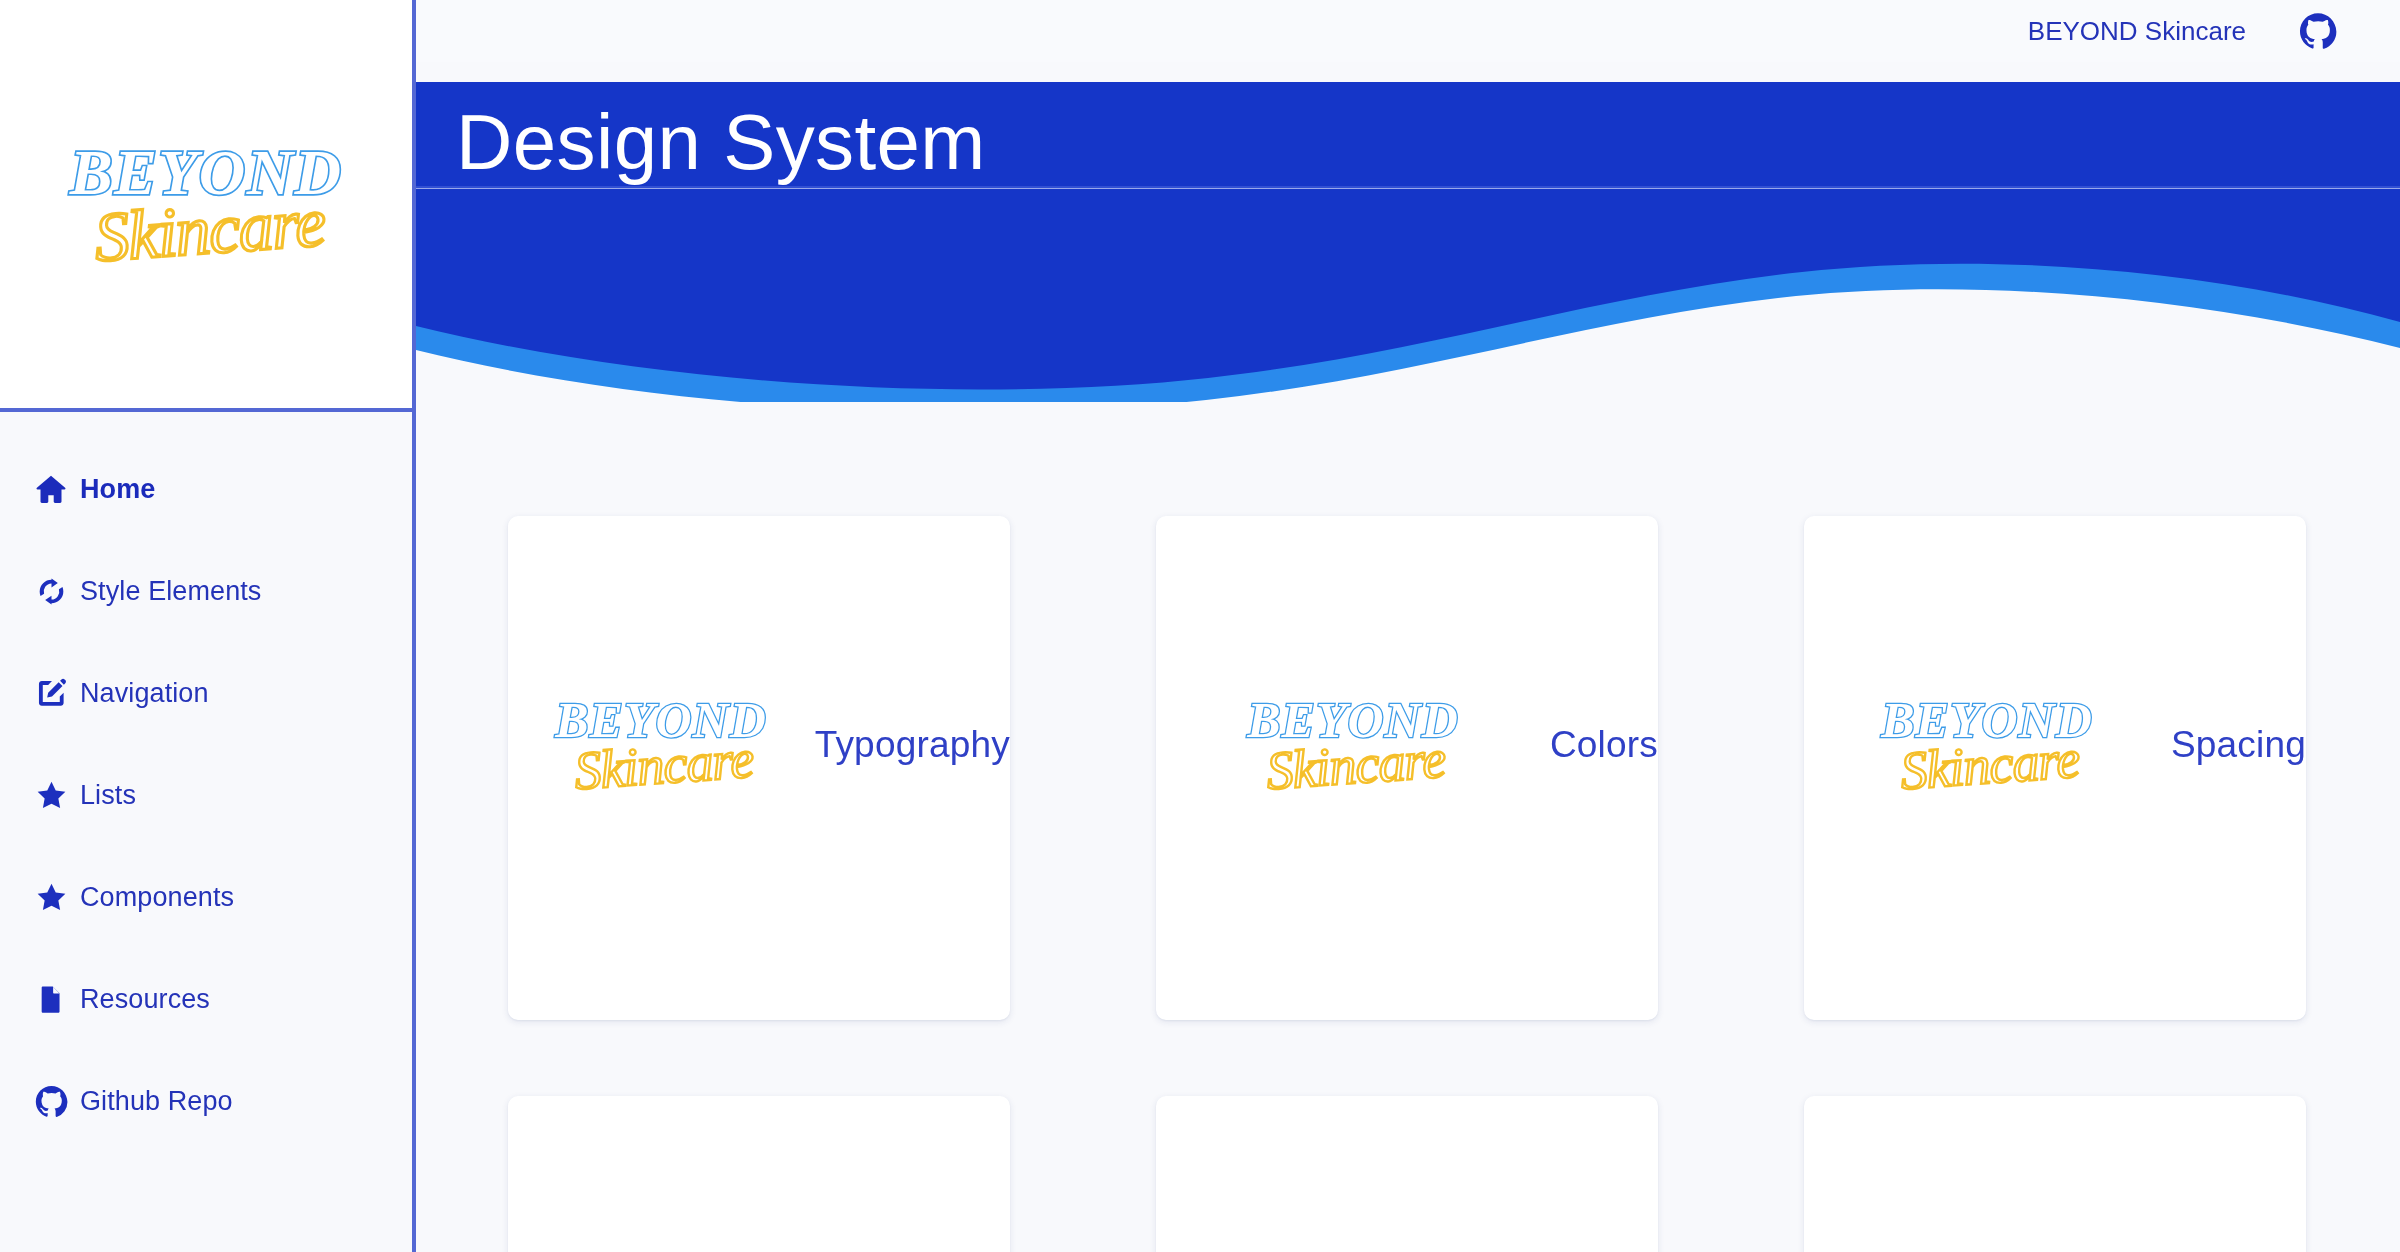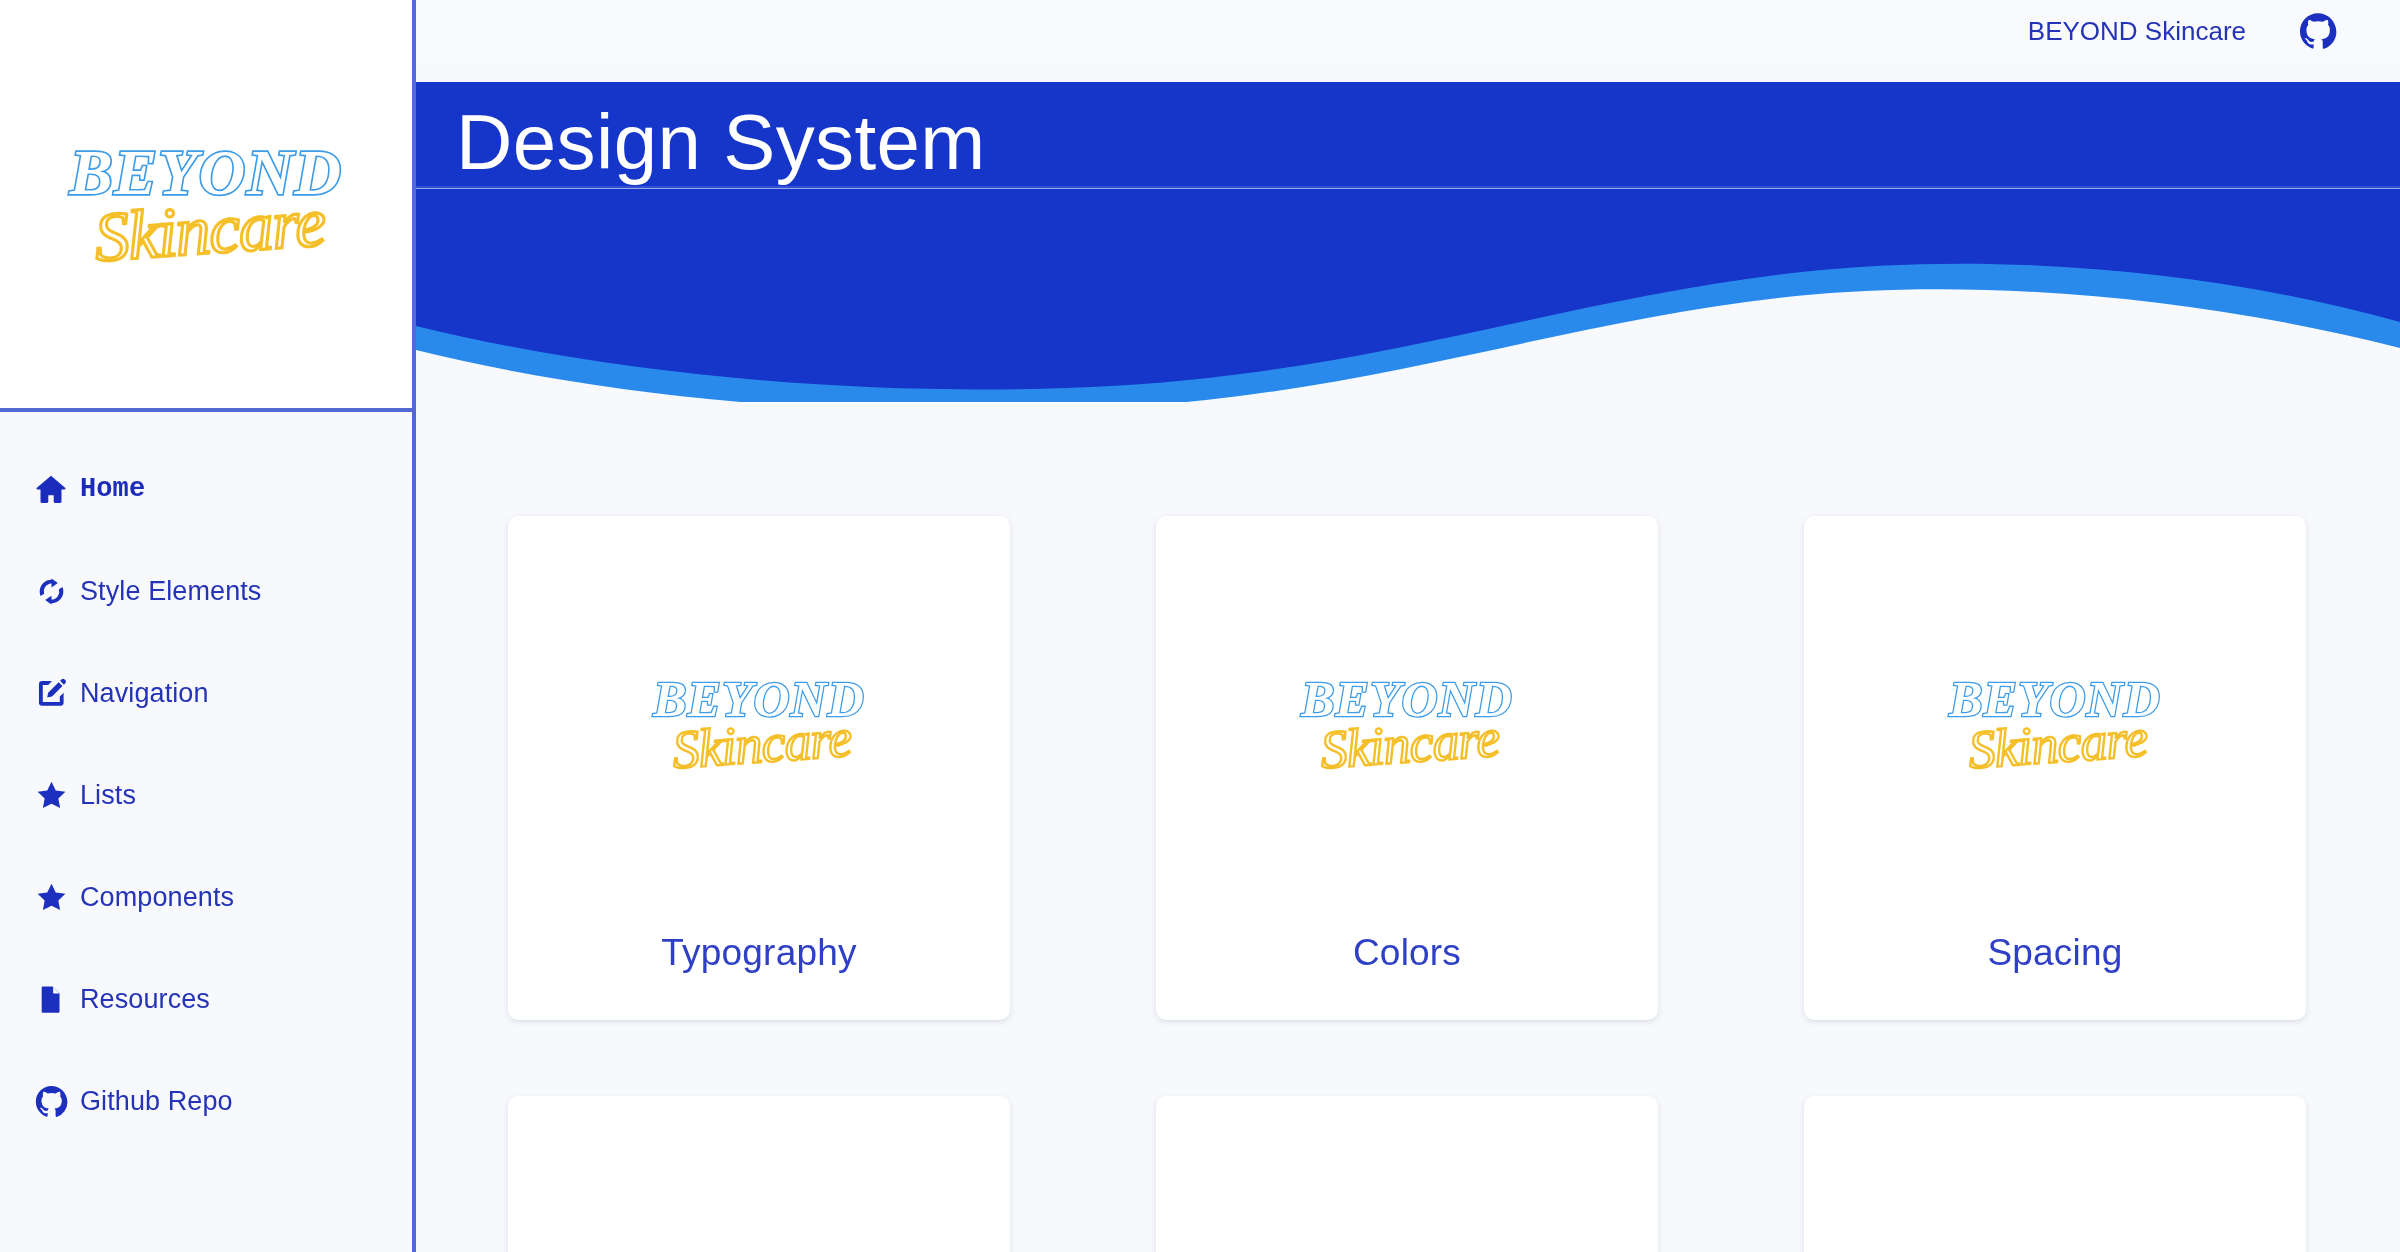--- a/index.html
+++ b/index.html
@@ -71,21 +71,21 @@
     color: #1d2fbe;
   }
   .nav-icon svg { display: block; }
 
   .nav-label {
     font-size: 27px;
     color: #2433b8;
     letter-spacing: 0.1px;
     white-space: nowrap;
   }
-  .nav-item.is-active .nav-label { font-weight: bold; color: #1b2bbb; font-family: Liberation Mono, monospace; }
+  .nav-item.is-active .nav-label { font-weight: bold; color: #1b2bbb; }
   .nav-item.is-active .nav-icon { color: #1b2bbb; }
 
   
   .main {
     position: relative;
     width: 1984px;
     flex: 0 0 1984px;
     height: 1252px;
     background: #f8f9fc;
     overflow: hidden;
@@ -160,21 +160,20 @@
     row-gap: 76px;
   }
 
   .card {
     width: 502px;
     height: 504px;
     background: #ffffff;
     border-radius: 10px;
     box-shadow: 0 2px 7px rgba(30, 45, 120, 0.10), 0 1px 2px rgba(30,45,120,0.06);
     display: flex;
-    flex-direction: column;
     align-items: center;
     justify-content: space-between;
     padding: 0 0 46px 0;
     cursor: pointer;
   }
 
   .card-media {
     flex: 1 1 auto;
     width: 100%;
     display: flex;

